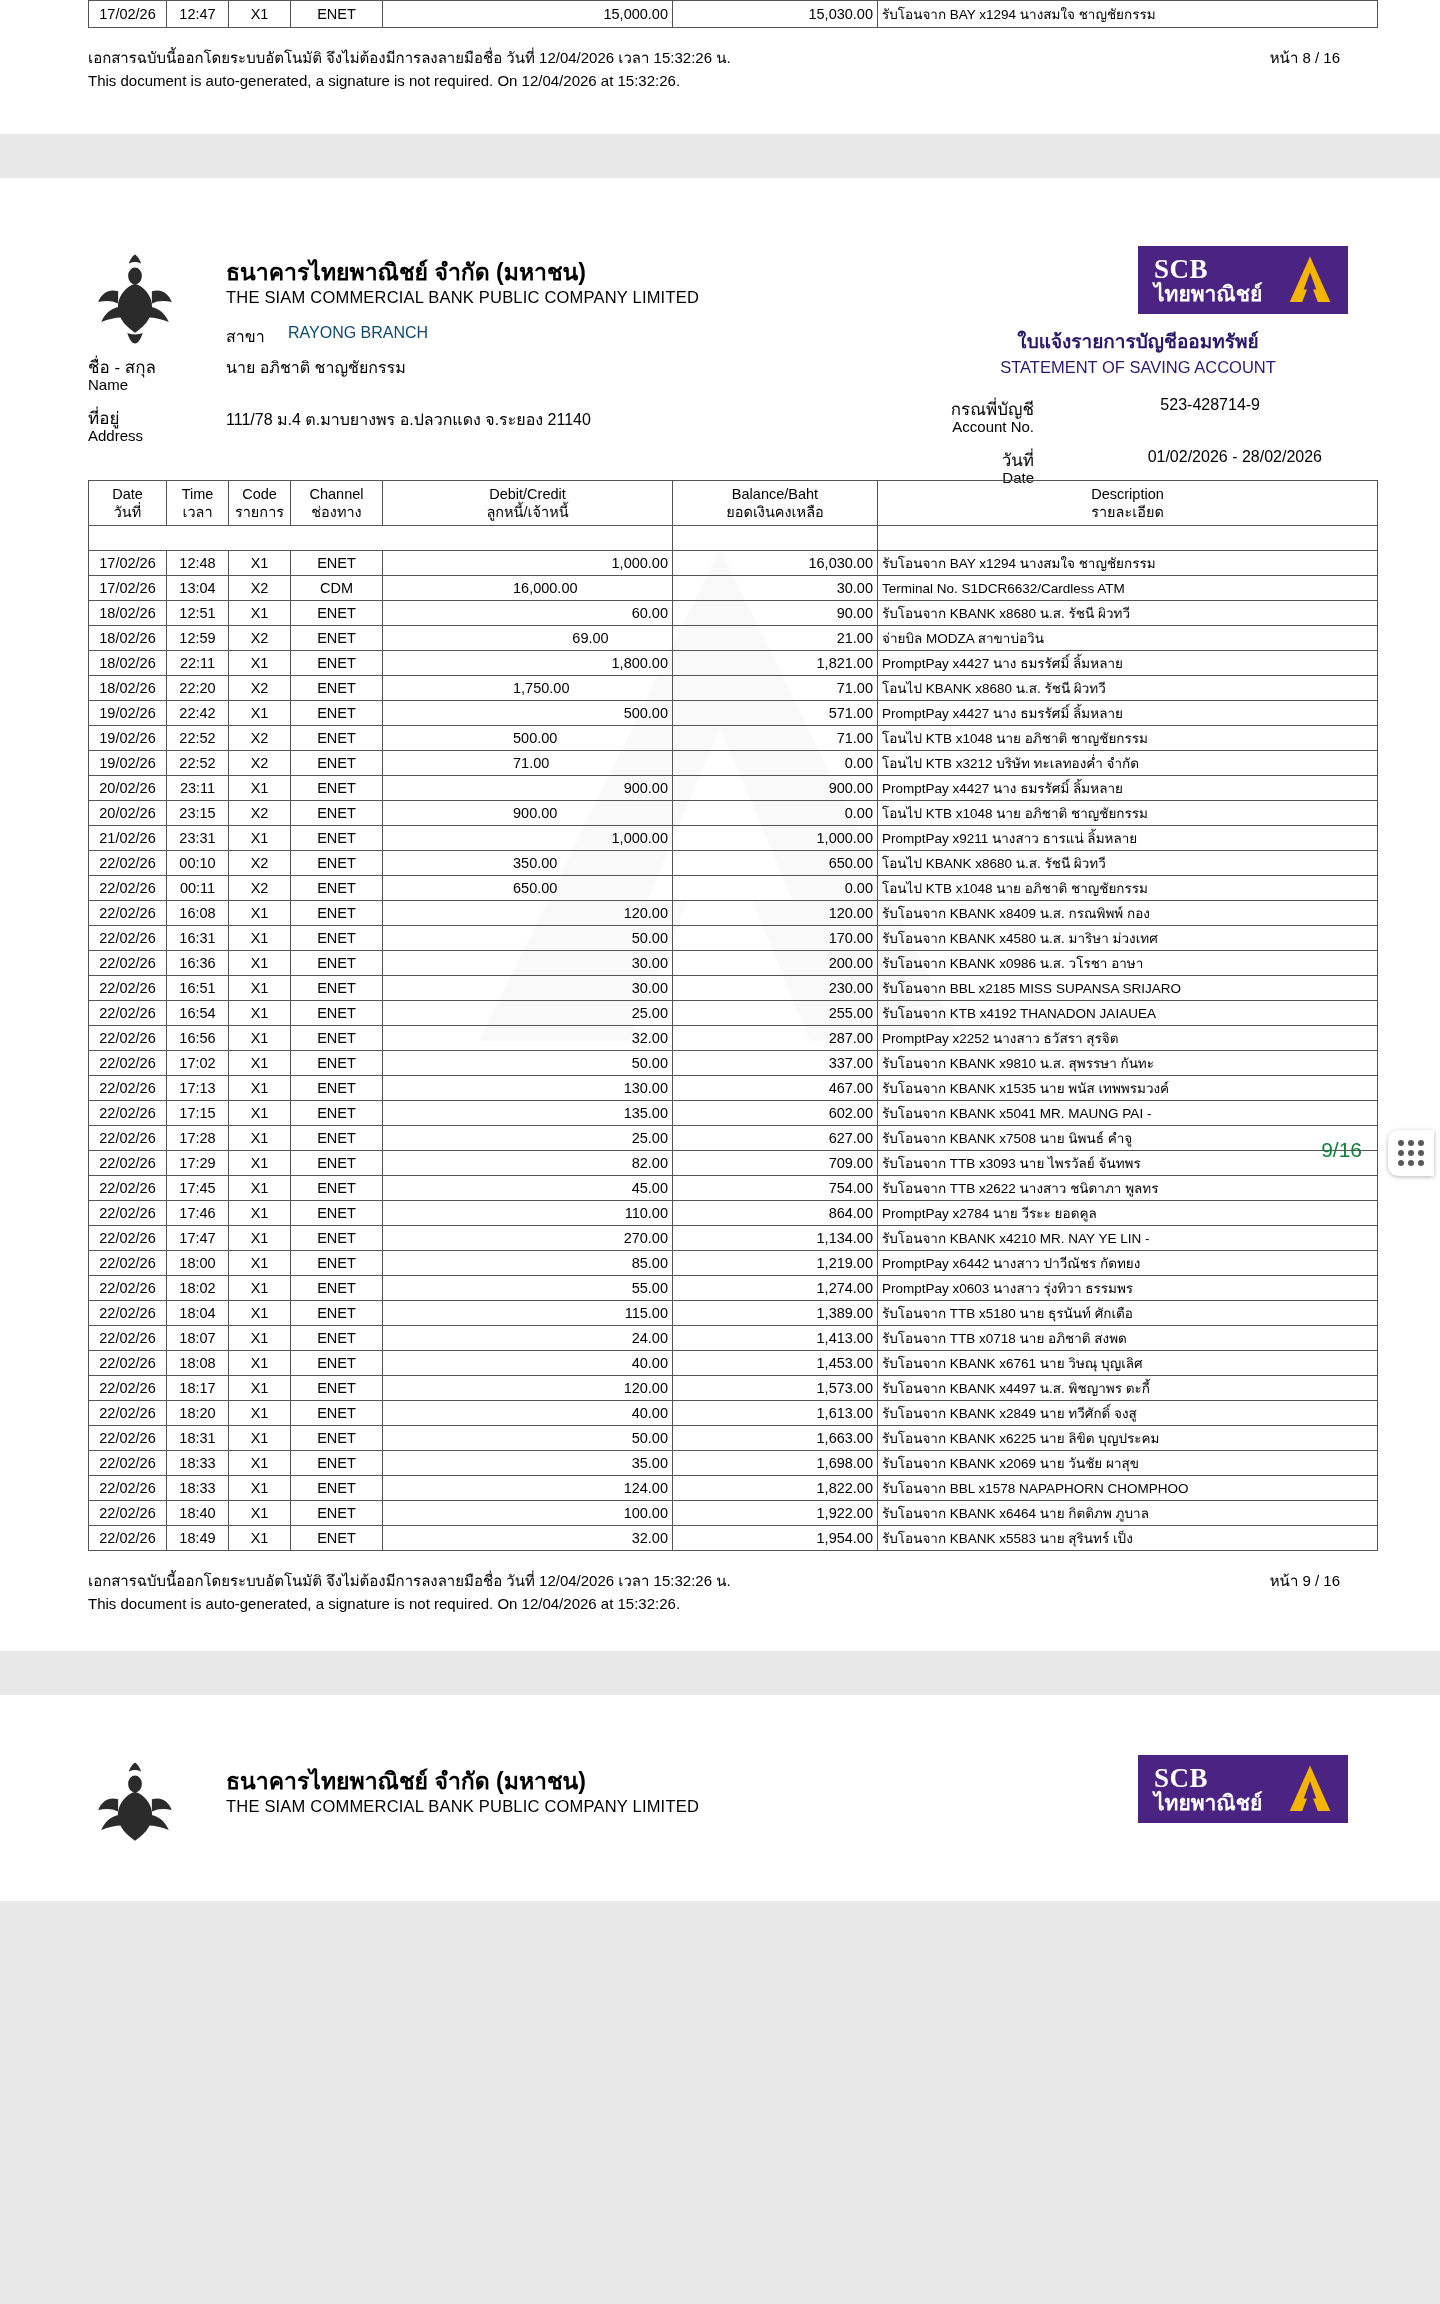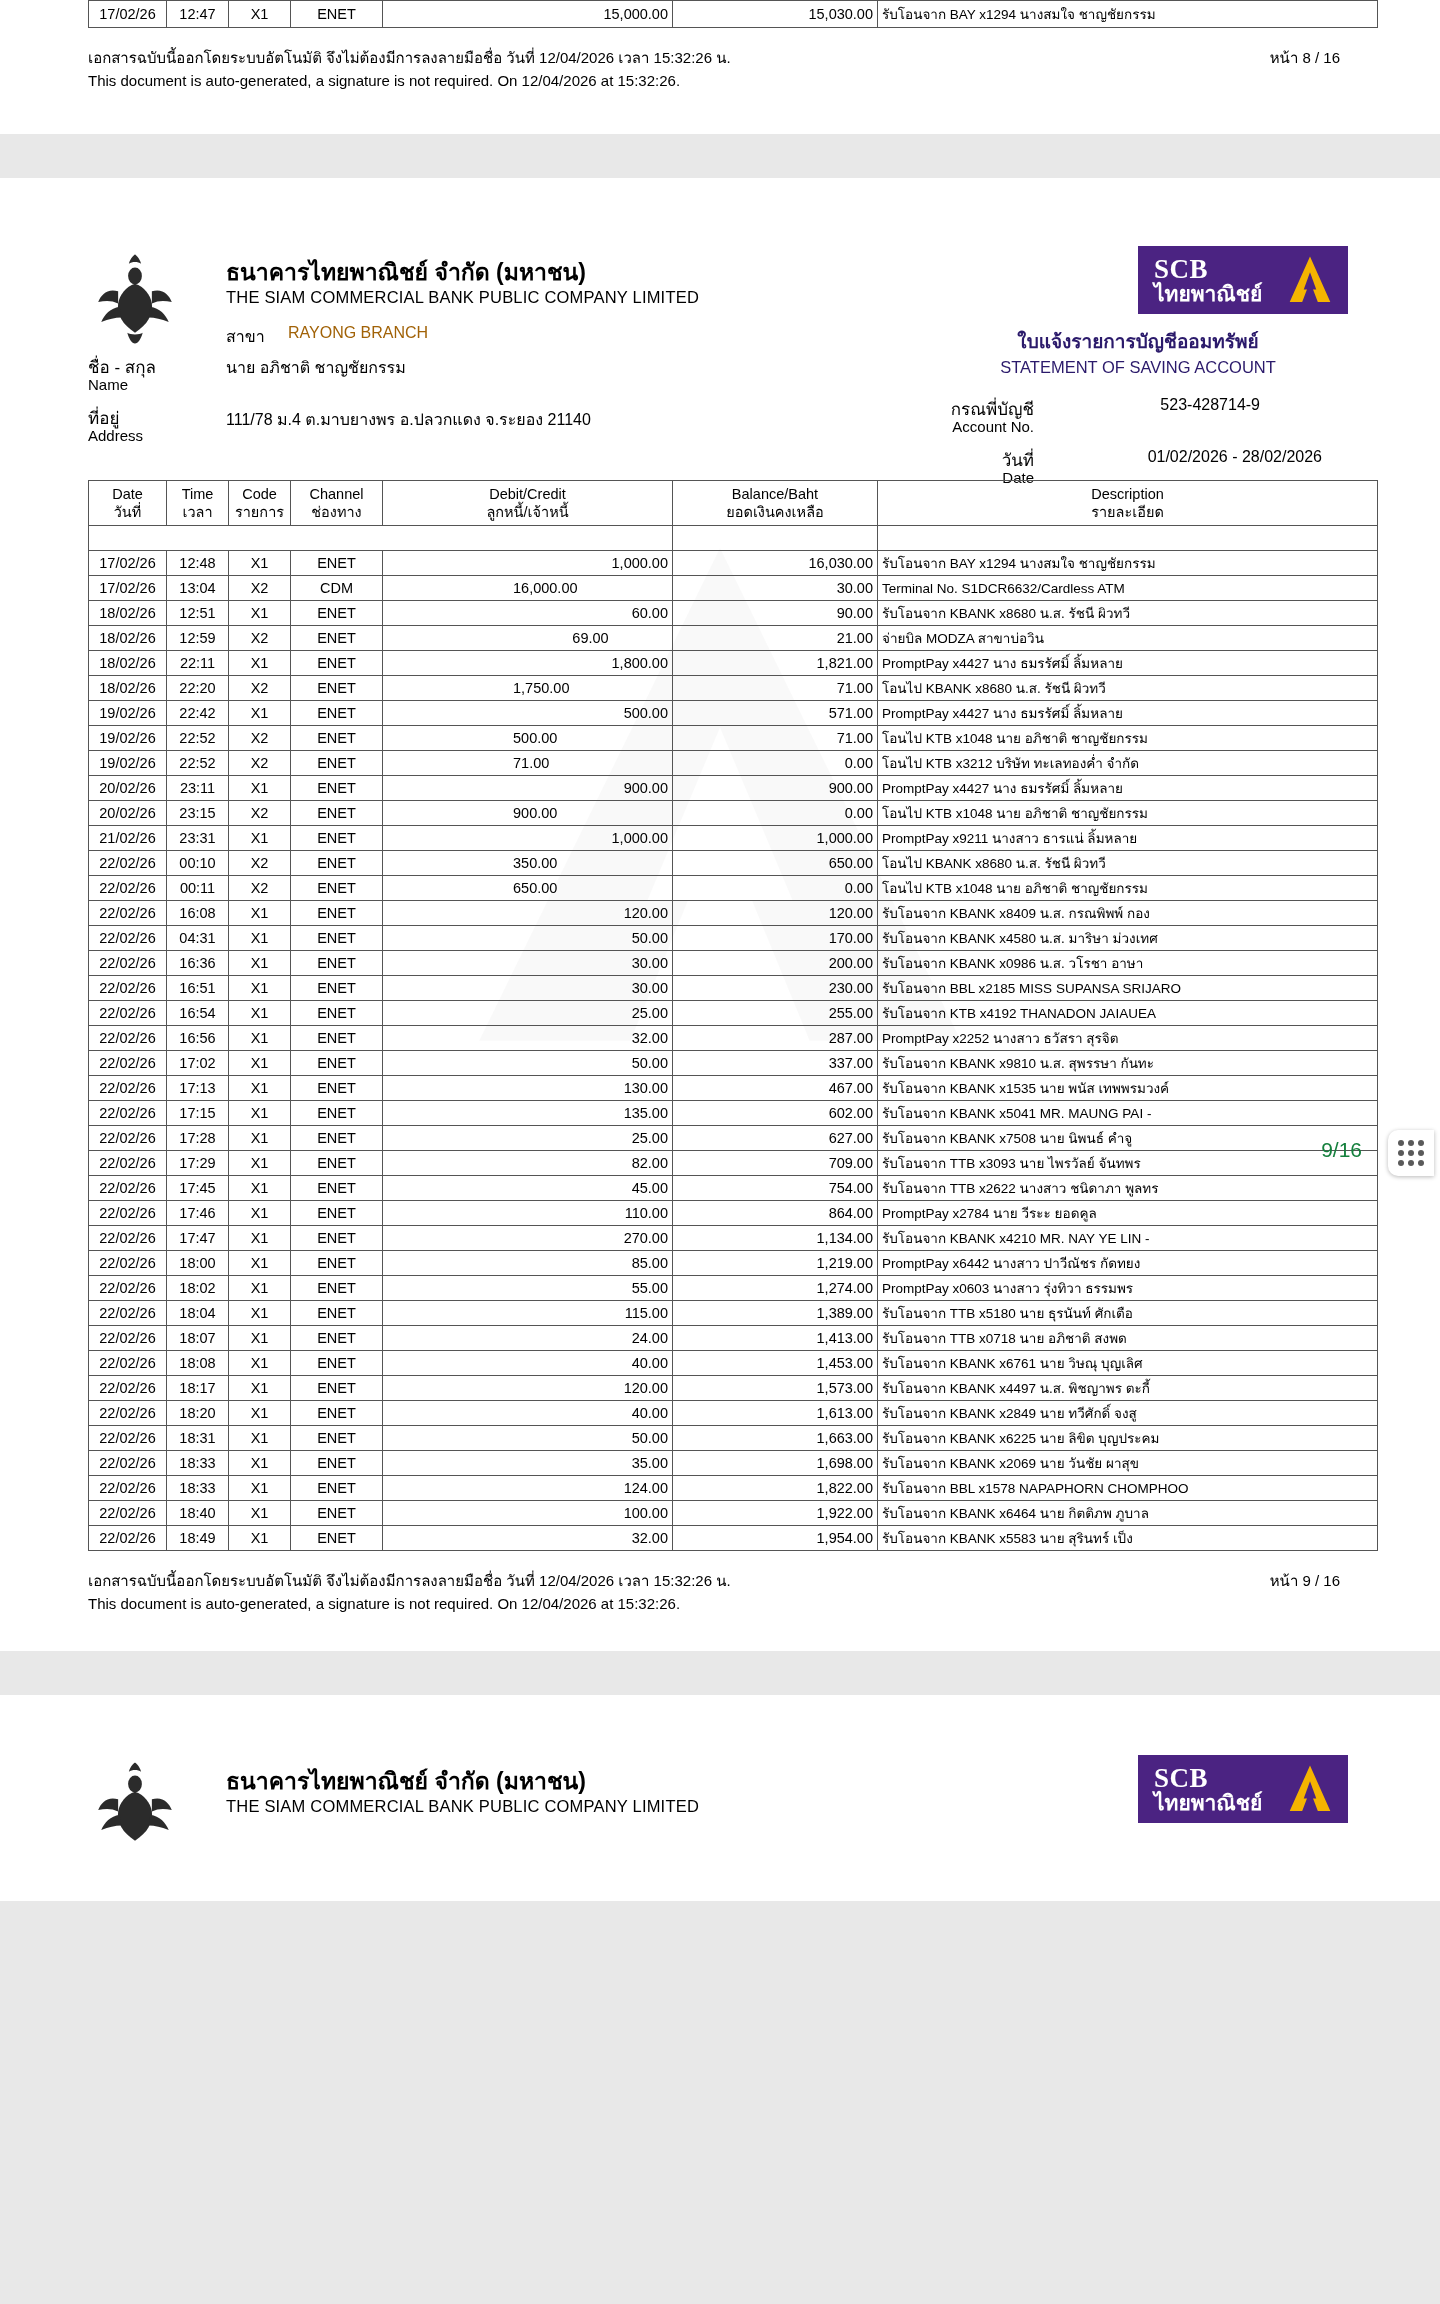--- a/index.html
+++ b/index.html
@@ -69,21 +69,21 @@
   .bank-en {
     position: absolute; left: 226px; top: 70px;
     font-size: 16.5px; color: #000; letter-spacing: .2px;
   }
   .branch-label {
     position: absolute; left: 226px; top: 106px;
     font-size: 16px; color: #000;
   }
   .branch-value {
     position: absolute; left: 288px; top: 106px;
-    font-size: 16px; color: #a16207;
+    font-size: 16px; color: #0c4a6e;
   }
 
   .name-label-th { position: absolute; left: 88px; top: 135px; font-size: 17px; }
   .name-label-en { position: absolute; left: 88px; top: 158px; font-size: 15px; }
   .name-value    { position: absolute; left: 226px; top: 137px; font-size: 16px; }
 
   .addr-label-th { position: absolute; left: 88px; top: 186px; font-size: 17px; }
   .addr-label-en { position: absolute; left: 88px; top: 209px; font-size: 15px; }
   .addr-value    { position: absolute; left: 226px; top: 189px; font-size: 16px; }
 
@@ -441,21 +441,21 @@
               <td class="c-date">22/02/26</td>
               <td class="c-time">16:08</td>
               <td class="c-code">X1</td>
               <td class="c-chan">ENET</td>
               <td class="c-debit"><span>120.00</span></td>
               <td class="c-bal">120.00</td>
               <td class="c-desc">รับโอนจาก KBANK x8409 น.ส. กรณพิพพ์ กอง</td>
             </tr>
             <tr>
               <td class="c-date">22/02/26</td>
-              <td class="c-time">04:31</td>
+              <td class="c-time">16:31</td>
               <td class="c-code">X1</td>
               <td class="c-chan">ENET</td>
               <td class="c-debit"><span>50.00</span></td>
               <td class="c-bal">170.00</td>
               <td class="c-desc">รับโอนจาก KBANK x4580 น.ส. มาริษา ม่วงเทศ</td>
             </tr>
             <tr>
               <td class="c-date">22/02/26</td>
               <td class="c-time">16:36</td>
               <td class="c-code">X1</td>

